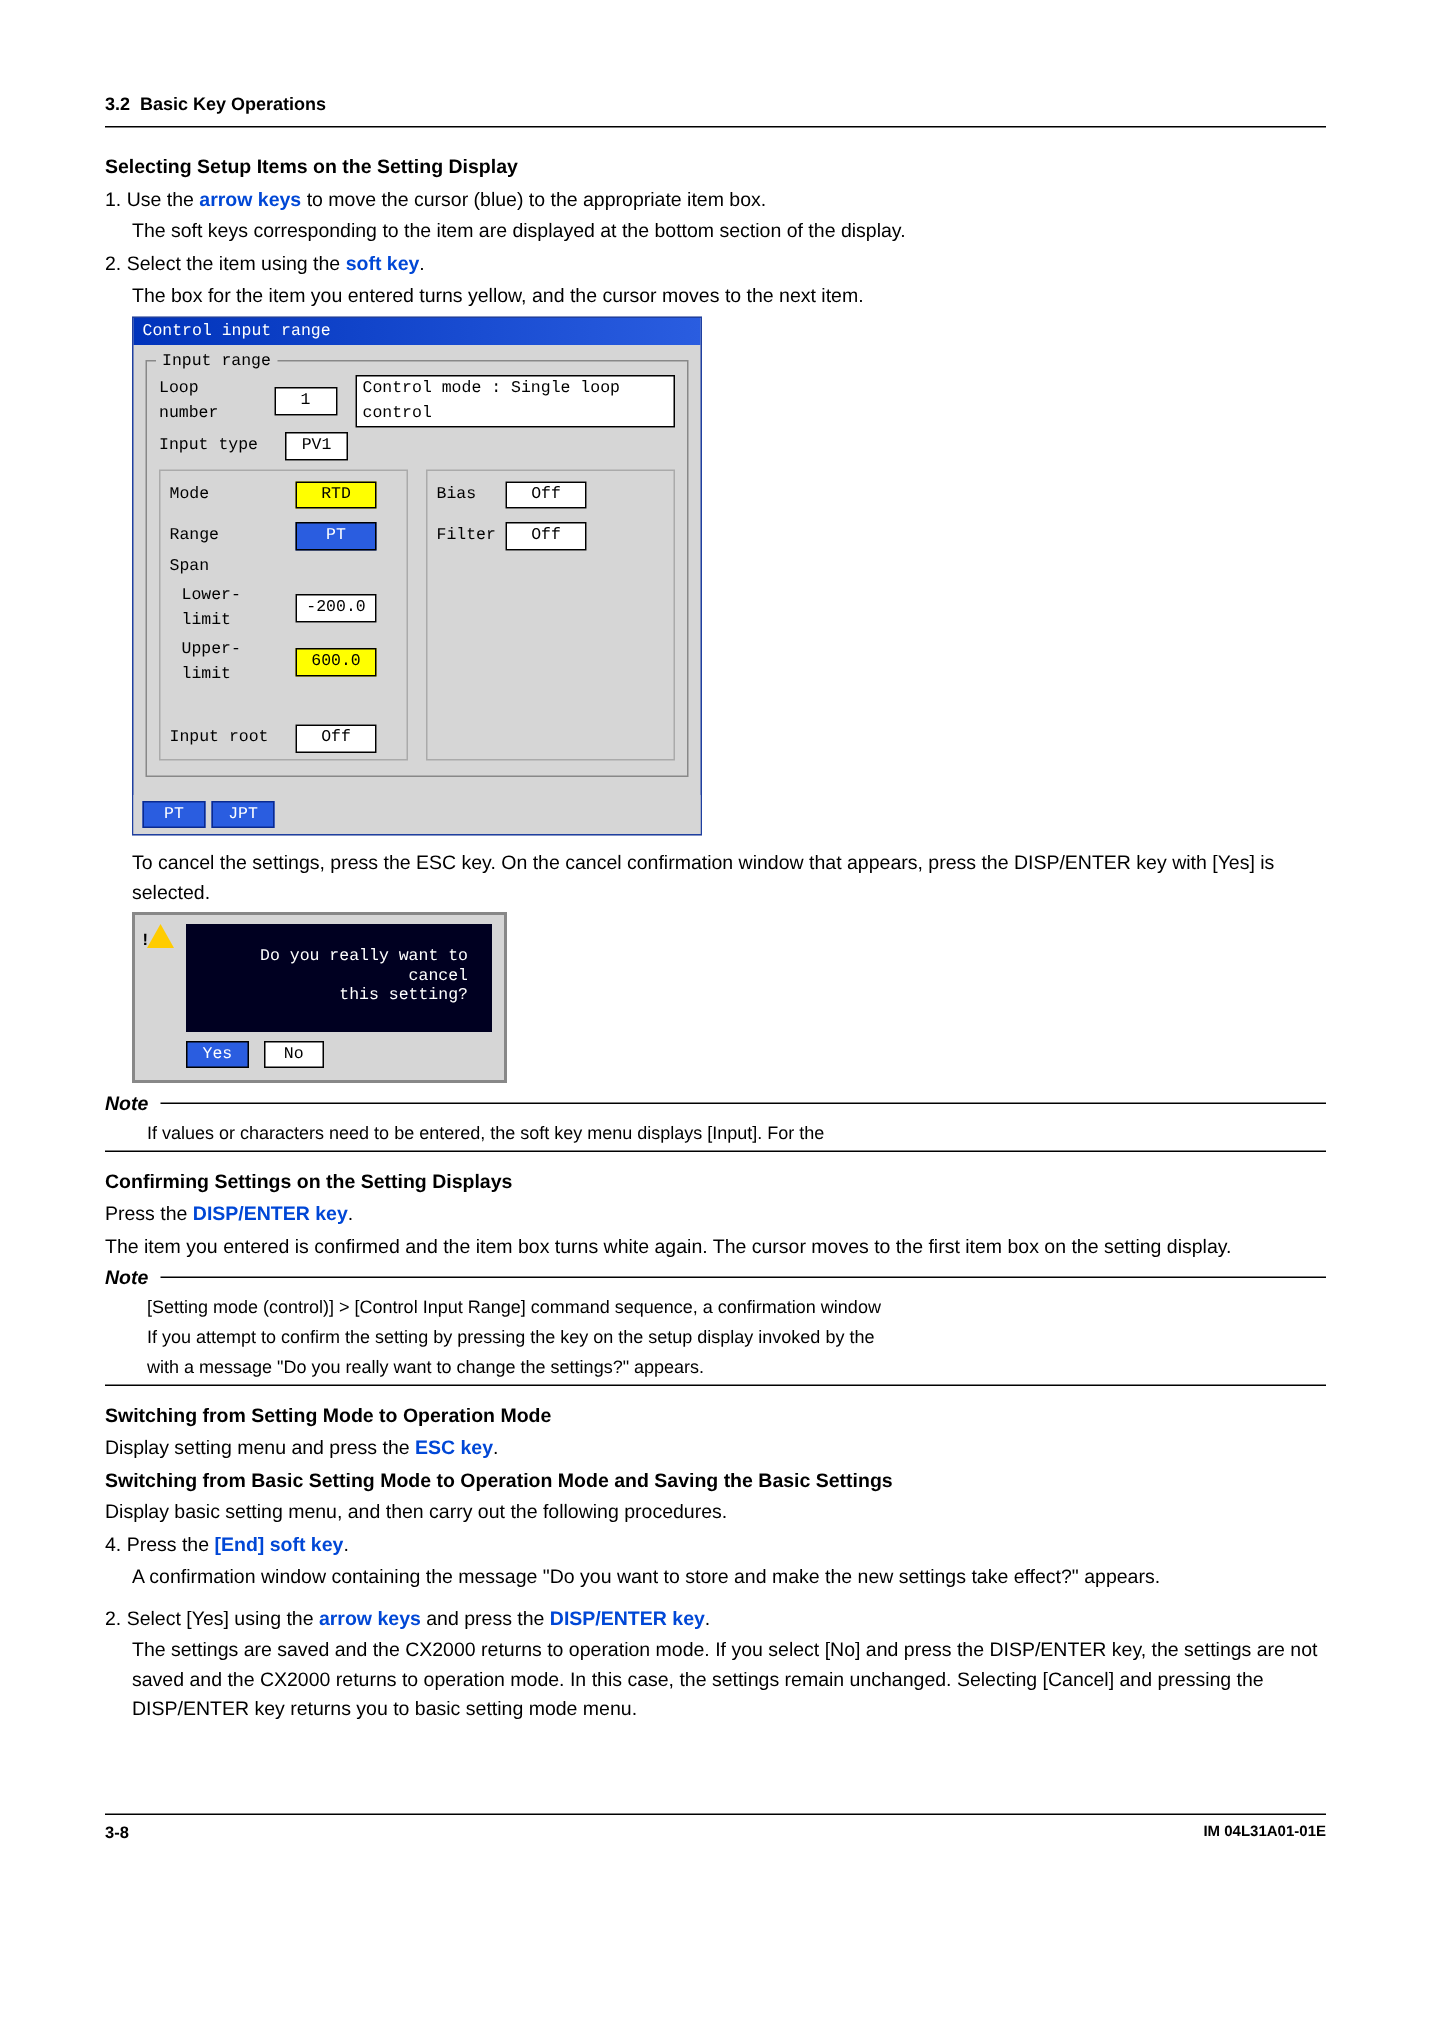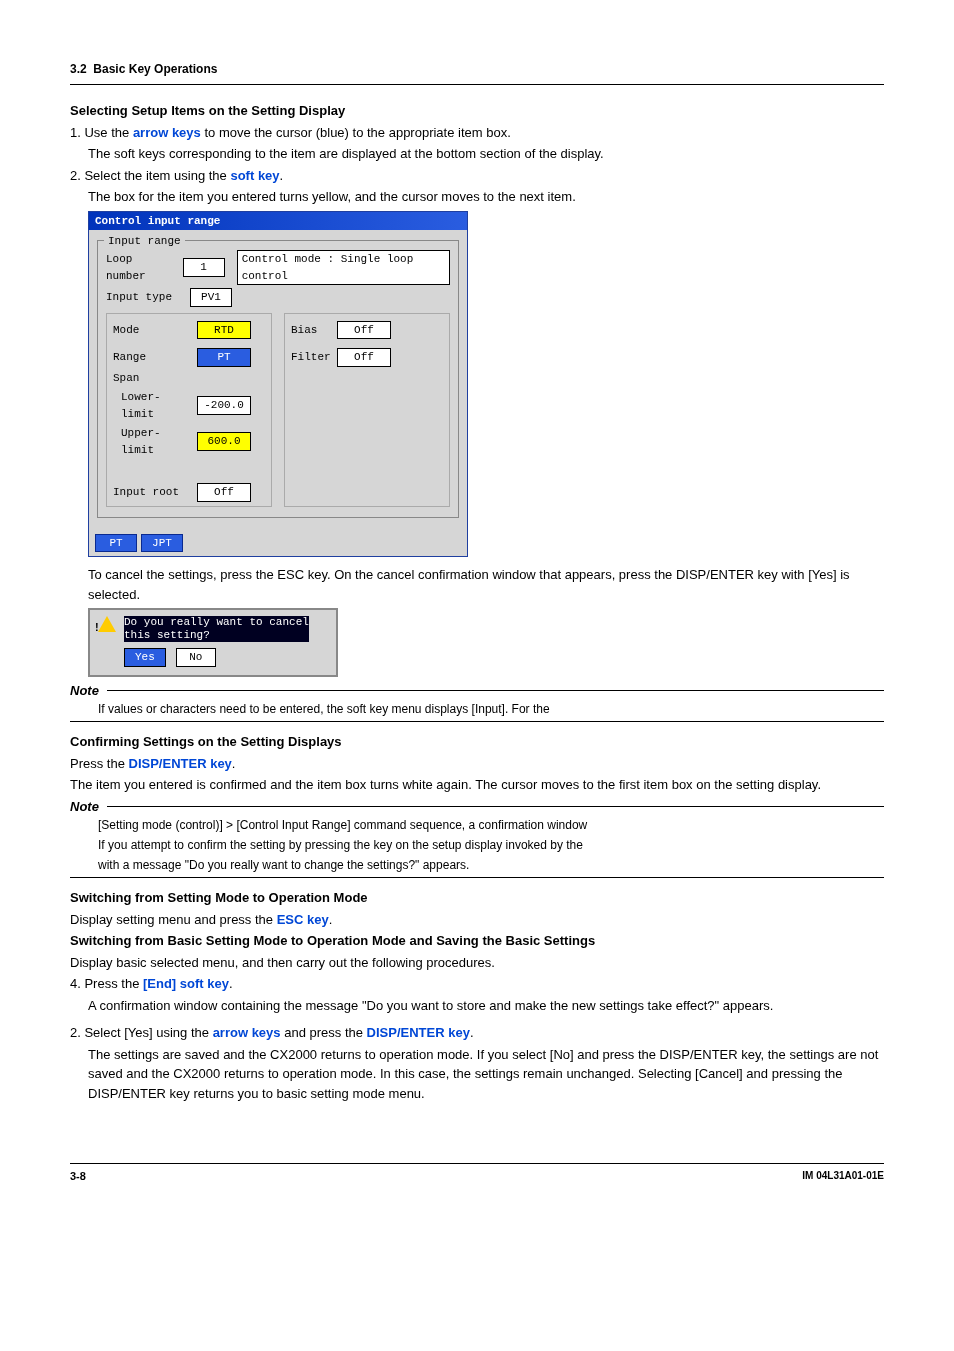--- a/index.html
+++ b/index.html
@@ -46,21 +46,21 @@
     border: 1px solid #1f3fa0;
     background: #d6d6d6;
     margin: 4px 0 8px 18px;
     font-family: "Courier New", monospace;
     font-size: 11px;
   }
   .lcd-titlebar {
     background: linear-gradient(to right, #0033bb, #2a5de0);
     color: #fff;
     padding: 1px 6px;
-    font-weight: bold;
+    font-weight: normal;
   }
   .lcd-body {
     padding: 6px 8px 12px 8px;
     position: relative;
   }
   .fieldset {
     border: 1px solid #888;
     padding: 6px 8px 10px 8px;
     position: relative;
     margin-top: 4px;
@@ -221,21 +221,21 @@
     </div>
   </div>
 
   <p class="indent-sub">To cancel the settings, press the ESC key.  On the cancel confirmation window that appears, press the DISP/ENTER key with [Yes] is selected.</p>
 
   <div class="cancel-dialog">
     <div class="cancel-msg-row">
       <span style="position:relative;">
         <span class="warn-icon"></span><span class="warn-mark">!</span>
       </span>
-      <span style="color:#fff; background:#000021; padding:0; line-height:1.2;">
+      <span style="color:#fff; background:#000021; padding:16px; line-height:1.2;text-align:right;">
         <span style="background:none;color:#fff;">Do you really want to cancel</span><br>
         <span style="background:none;color:#fff;">this setting?</span>
       </span>
     </div>
     <div class="cancel-btns">
       <span class="dlg-btn sel">Yes</span>
       <span class="dlg-btn">No</span>
     </div>
   </div>
 
@@ -268,21 +268,21 @@
   <hr class="thin">
 
   <div class="spacer-sm"></div>
 
   <p class="bold">Switching from Setting Mode to Operation Mode</p>
   <p>
     <span>Display setting menu and press the </span><span class="blue-bold">ESC key</span><span>.</span>
   </p>
 
   <p class="bold">Switching from Basic Setting Mode to Operation Mode and Saving the Basic Settings</p>
-  <p>Display basic selected menu, and then carry out the following procedures.</p>
+  <p>Display basic setting menu, and then carry out the following procedures.</p>
 
   <p class="indent-num">
     <span>4. Press the </span><span class="blue-bold">[End] soft key</span><span>.</span>
   </p>
   <p class="indent-sub">A confirmation window containing the message "Do you want to store and make the new settings take effect?" appears.</p>
 
   <div class="spacer-sm"></div>
 
   <p class="indent-num">
     <span>2. Select [Yes] using the </span><span class="blue-bold">arrow keys</span><span> and press the </span><span class="blue-bold">DISP/ENTER key</span><span>.</span>

